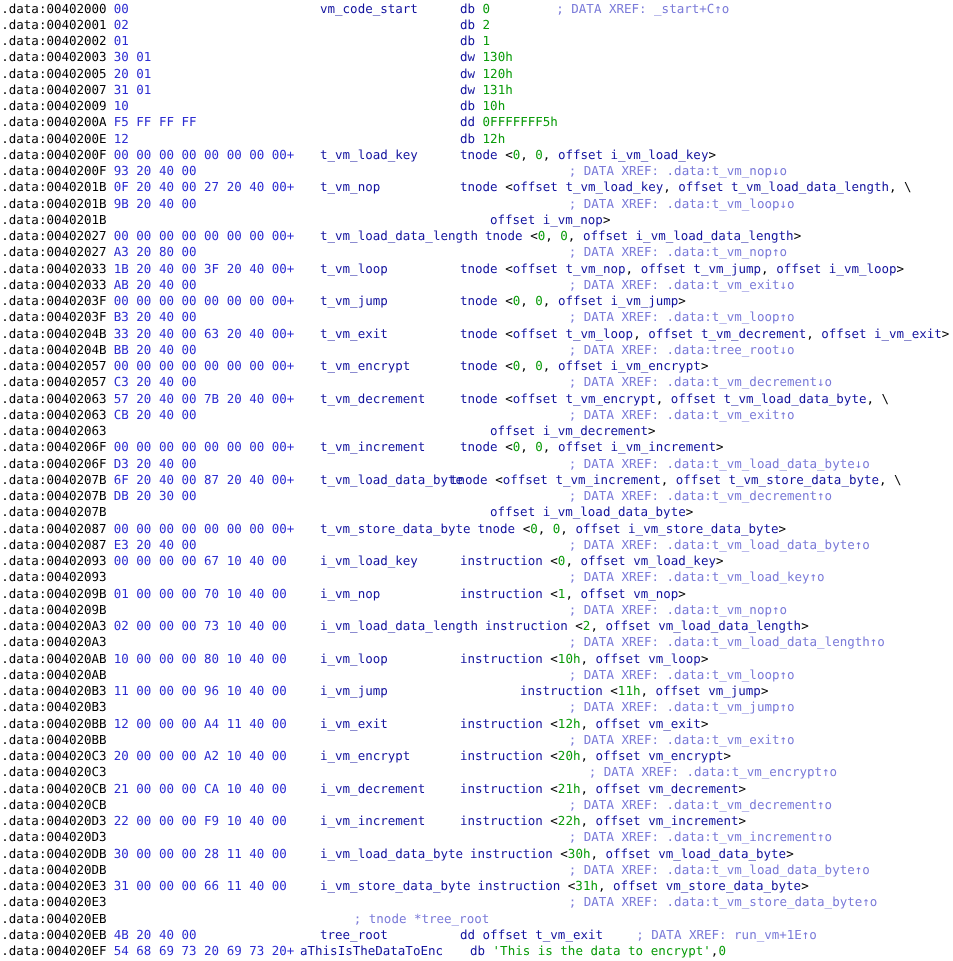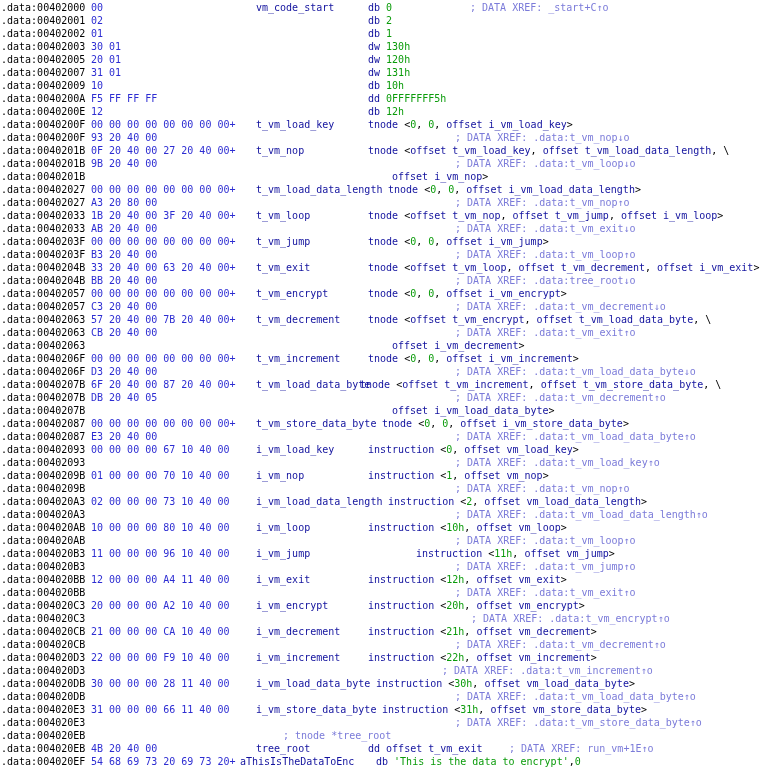--- a/index.html
+++ b/index.html
@@ -43,21 +43,21 @@
 </style>
 </head>
 <body>
 
 <div class="listing">
     <div class="row">
       <span class="addr" style="left: 1px;">.data:00402000</span>
       <span class="bytes" style="left: 91px;">00</span>
       <span class="name" style="left: 256px;">vm_code_start</span>
       <span class="def" style="left: 368px;"><span class="kw">db</span><span class="punc"> </span><span class="num">0</span></span>
-      <span class="comment" style="left: 470px;">; DATA XREF: _start+C↑o</span>
+      <span class="comment" style="left: 445px;">; DATA XREF: _start+C↑o</span>
     </div>
     <div class="row">
       <span class="addr" style="left: 1px;">.data:00402001</span>
       <span class="bytes" style="left: 91px;">02</span>
       <span class="def" style="left: 368px;"><span class="kw">db</span><span class="punc"> </span><span class="num">2</span></span>
     </div>
     <div class="row">
       <span class="addr" style="left: 1px;">.data:00402002</span>
       <span class="bytes" style="left: 91px;">01</span>
       <span class="def" style="left: 368px;"><span class="kw">db</span><span class="punc"> </span><span class="num">1</span></span>
@@ -200,21 +200,21 @@
       <span class="comment" style="left: 455px;">; DATA XREF: .data:t_vm_load_data_byte↓o</span>
     </div>
     <div class="row">
       <span class="addr" style="left: 1px;">.data:0040207B</span>
       <span class="bytes" style="left: 91px;">6F 20 40 00 87 20 40 00+</span>
       <span class="name" style="left: 256px;">t_vm_load_data_byte</span>
       <span class="def" style="left: 360px;"><span class="kw">tnode</span><span class="punc"> &lt;</span><span class="kw">offset</span><span class="punc"> </span><span class="kw">t_vm_increment</span><span class="punc">, </span><span class="kw">offset</span><span class="punc"> </span><span class="kw">t_vm_store_data_byte</span><span class="punc">, \</span></span>
     </div>
     <div class="row">
       <span class="addr" style="left: 1px;">.data:0040207B</span>
-      <span class="bytes" style="left: 91px;">DB 20 40 05</span>
+      <span class="bytes" style="left: 91px;">DB 20 30 00</span>
       <span class="comment" style="left: 455px;">; DATA XREF: .data:t_vm_decrement↑o</span>
     </div>
     <div class="row">
       <span class="addr" style="left: 1px;">.data:0040207B</span>
       <span class="def" style="left: 392px;"><span class="kw">offset</span><span class="punc"> </span><span class="kw">i_vm_load_data_byte</span><span class="punc">&gt;</span></span>
     </div>
     <div class="row">
       <span class="addr" style="left: 1px;">.data:00402087</span>
       <span class="bytes" style="left: 91px;">00 00 00 00 00 00 00 00+</span>
       <span class="name" style="left: 256px;">t_vm_store_data_byte</span>
@@ -306,21 +306,21 @@
       <span class="comment" style="left: 455px;">; DATA XREF: .data:t_vm_decrement↑o</span>
     </div>
     <div class="row">
       <span class="addr" style="left: 1px;">.data:004020D3</span>
       <span class="bytes" style="left: 91px;">22 00 00 00 F9 10 40 00</span>
       <span class="name" style="left: 256px;">i_vm_increment</span>
       <span class="def" style="left: 368px;"><span class="kw">instruction</span><span class="punc"> &lt;</span><span class="num">22h</span><span class="punc">, </span><span class="kw">offset</span><span class="punc"> </span><span class="kw">vm_increment</span><span class="punc">&gt;</span></span>
     </div>
     <div class="row">
       <span class="addr" style="left: 1px;">.data:004020D3</span>
-      <span class="comment" style="left: 442px;">; DATA XREF: .data:t_vm_increment↑o</span>
+      <span class="comment" style="left: 455px;">; DATA XREF: .data:t_vm_increment↑o</span>
     </div>
     <div class="row">
       <span class="addr" style="left: 1px;">.data:004020DB</span>
       <span class="bytes" style="left: 91px;">30 00 00 00 28 11 40 00</span>
       <span class="name" style="left: 256px;">i_vm_load_data_byte</span>
       <span class="def" style="left: 376px;"><span class="kw">instruction</span><span class="punc"> &lt;</span><span class="num">30h</span><span class="punc">, </span><span class="kw">offset</span><span class="punc"> </span><span class="kw">vm_load_data_byte</span><span class="punc">&gt;</span></span>
     </div>
     <div class="row">
       <span class="addr" style="left: 1px;">.data:004020DB</span>
       <span class="comment" style="left: 455px;">; DATA XREF: .data:t_vm_load_data_byte↑o</span>

